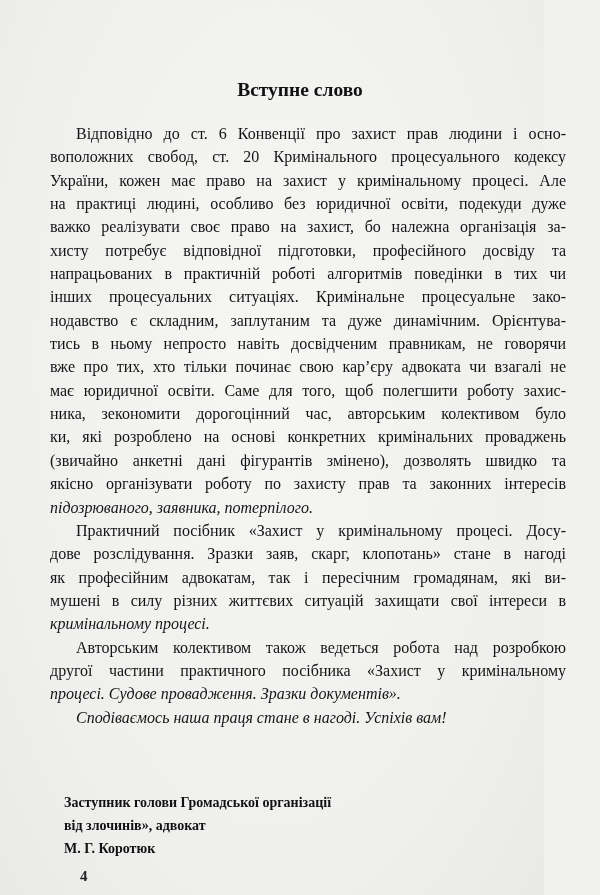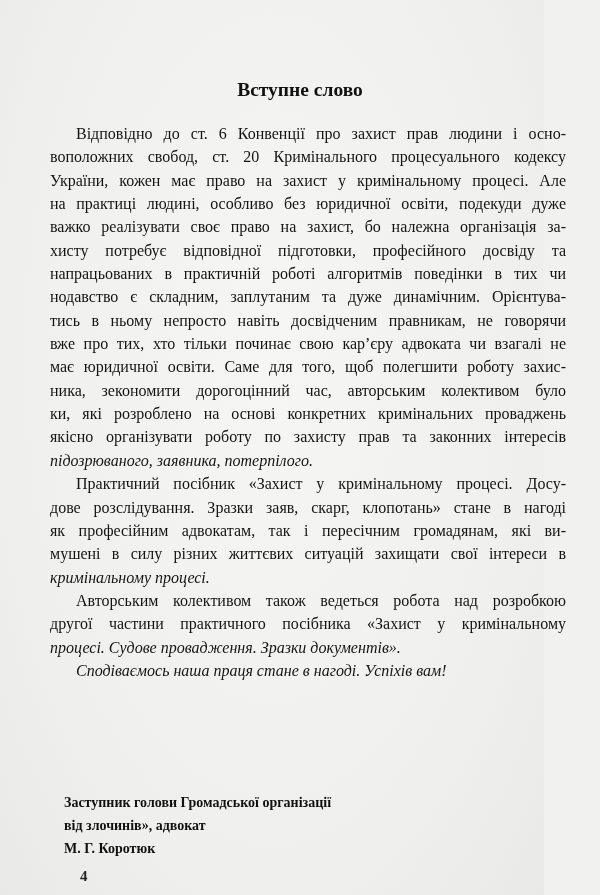--- a/index.html
+++ b/index.html
@@ -50,26 +50,28 @@
   <div class="body-text">
 
     <div>
       <div class="line indent">Відповідно до ст. 6 Конвенції про захист прав людини і осно-</div>
       <div class="line">воположних свобод, ст. 20 Кримінального процесуального кодексу</div>
       <div class="line">України, кожен має право на захист у кримінальному процесі. Але</div>
       <div class="line">на практиці людині, особливо без юридичної освіти, подекуди дуже</div>
       <div class="line">важко реалізувати своє право на захист, бо належна організація за-</div>
       <div class="line">хисту потребує відповідної підготовки, професійного досвіду та</div>
       <div class="line">напрацьованих в практичній роботі алгоритмів поведінки в тих чи</div>
+      <div class="line">інших процесуальних ситуаціях. Кримінальне процесуальне зако-</div>
       <div class="line">нодавство є складним, заплутаним та дуже динамічним. Орієнтува-</div>
       <div class="line">тись в ньому непросто навіть досвідченим правникам, не говорячи</div>
       <div class="line">вже про тих, хто тільки починає свою кар’єру адвоката чи взагалі не</div>
       <div class="line">має юридичної освіти. Саме для того, щоб полегшити роботу захис-</div>
       <div class="line">ника, зекономити дорогоцінний час, авторським колективом було</div>
       <div class="line">ки, які розроблено на основі конкретних кримінальних проваджень</div>
+      <div class="line">(звичайно анкетні дані фігурантів змінено), дозволять швидко та</div>
       <div class="line">якісно організувати роботу по захисту прав та законних інтересів</div>
       <div class="line last">підозрюваного, заявника, потерпілого.</div>
     </div>
 
     <div>
       <div class="line indent">Практичний посібник «Захист у кримінальному процесі. Досу-</div>
       <div class="line">дове розслідування. Зразки заяв, скарг, клопотань» стане в нагоді</div>
       <div class="line">як професійним адвокатам, так і пересічним громадянам, які ви-</div>
       <div class="line">мушені в силу різних життєвих ситуацій захищати свої інтереси в</div>
       <div class="line last">кримінальному процесі.</div>

